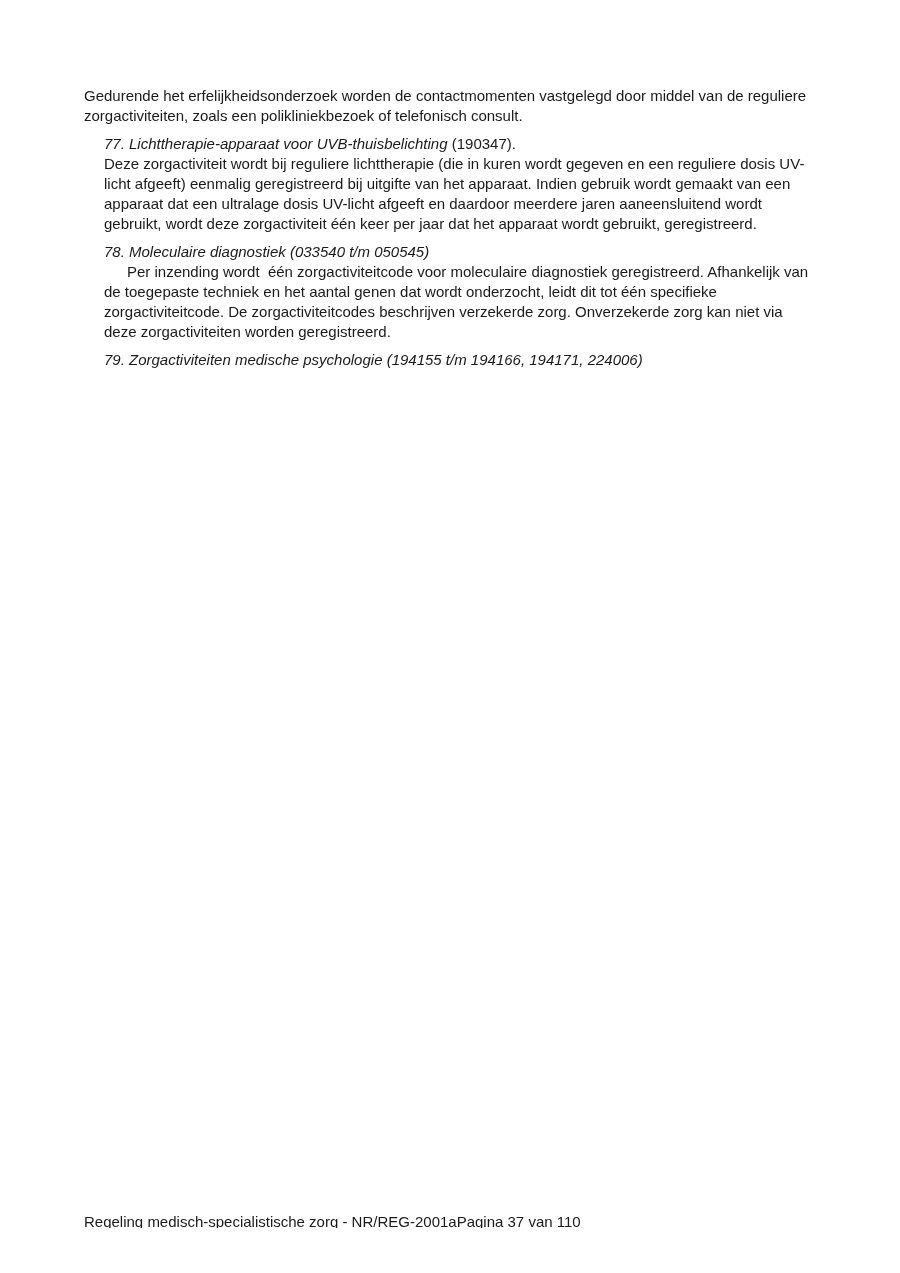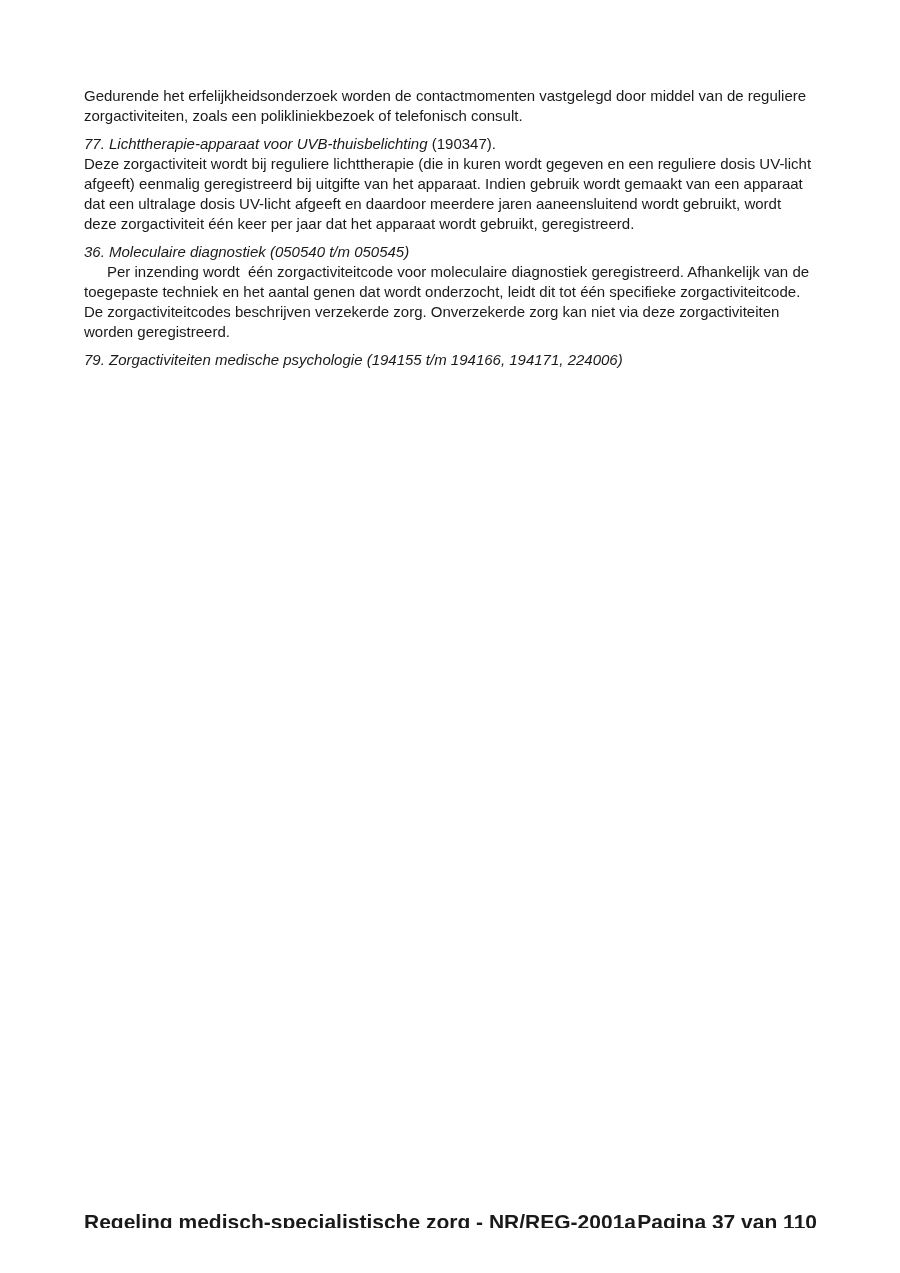--- a/index.html
+++ b/index.html
@@ -14,54 +14,53 @@
   }
   .content {
     position: absolute;
     left: 84px;
     top: 86px;
     width: 733px;
     font-size: 15px;
     line-height: 20px;
   }
   .content p { margin: 0; white-space: pre-wrap; }
-  .section { margin-top: 8px; }
+  .section { margin-top: 8px; margin-left: 20px; }
   .intro { margin-top: 0; }
   .heading { font-style: normal; }
   .heading .ital { font-style: italic; }
   .heading .roman { font-style: normal; }
   .indent-23 { text-indent: 23px; }
   .indent-40 { text-indent: 40px; }
   .footer {
     position: absolute;
     left: 84px;
     top: 1212px;
     width: 733px;
     display: flex;
-    justify-content: space-between;
-    font-size: 21px;
+    justify-content: flex-start;
+    font-size: 15px;
     line-height: 19px;
-    font-weight: bold;
   }
 </style>
 </head>
 <body>
 
 <div class="page">
   <div class="content">
 
     <p class="intro">Gedurende het erfelijkheidsonderzoek worden de contactmomenten vastgelegd door middel van de reguliere zorgactiviteiten, zoals een polikliniekbezoek of telefonisch consult.</p>
 
     <div class="section">
       <p class="heading"><span class="ital">77. Lichttherapie-apparaat voor UVB-thuisbelichting</span><span class="roman"> (190347).</span></p>
       <p class="body">Deze zorgactiviteit wordt bij reguliere lichttherapie (die in kuren wordt gegeven en een reguliere dosis UV-licht afgeeft) eenmalig geregistreerd bij uitgifte van het apparaat. Indien gebruik wordt gemaakt van een apparaat dat een ultralage dosis UV-licht afgeeft en daardoor meerdere jaren aaneensluitend wordt gebruikt, wordt deze zorgactiviteit één keer per jaar dat het apparaat wordt gebruikt, geregistreerd.</p>
     </div>
 
     <div class="section">
-      <p class="heading"><span class="ital">36. Moleculaire diagnostiek (050540 t/m 050545)</span><span class="roman"></span></p>
+      <p class="heading"><span class="ital">78. Moleculaire diagnostiek (033540 t/m 050545)</span><span class="roman"></span></p>
       <p class="body indent-23">Per inzending wordt  één zorgactiviteitcode voor moleculaire diagnostiek geregistreerd. Afhankelijk van de toegepaste techniek en het aantal genen dat wordt onderzocht, leidt dit tot één specifieke zorgactiviteitcode. De zorgactiviteitcodes beschrijven verzekerde zorg. Onverzekerde zorg kan niet via deze zorgactiviteiten worden geregistreerd.</p>
     </div>
 
     <div class="section">
       <p class="heading"><span class="ital">79. Zorgactiviteiten medische psychologie (194155 t/m 194166, 194171, 224006)</span><span class="roman"></span></p>
     </div>
 
   </div>
 
   <div class="footer">

